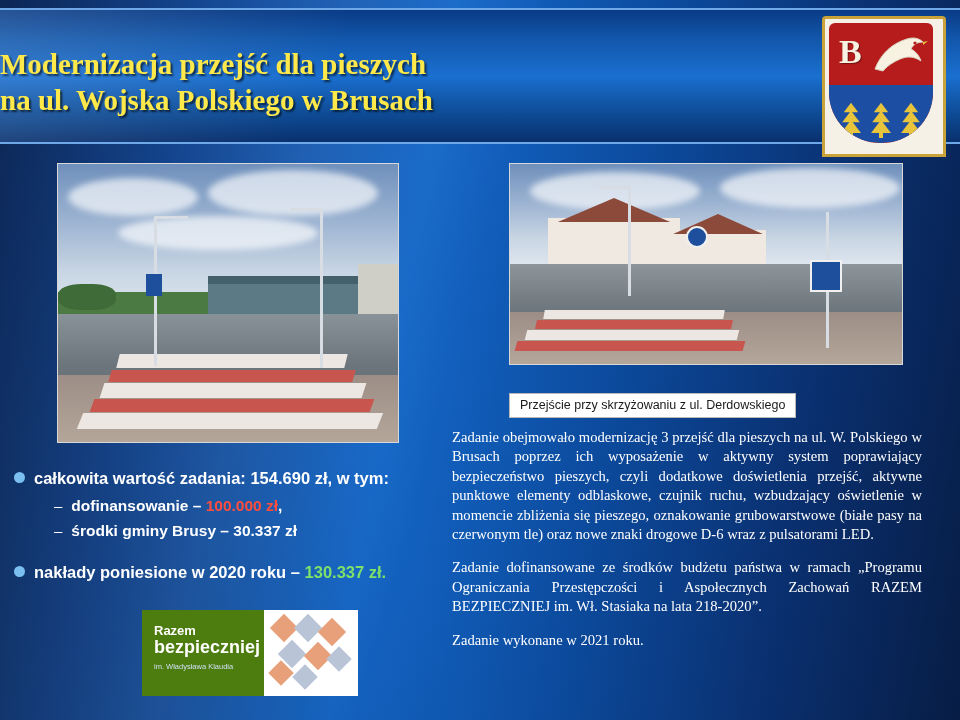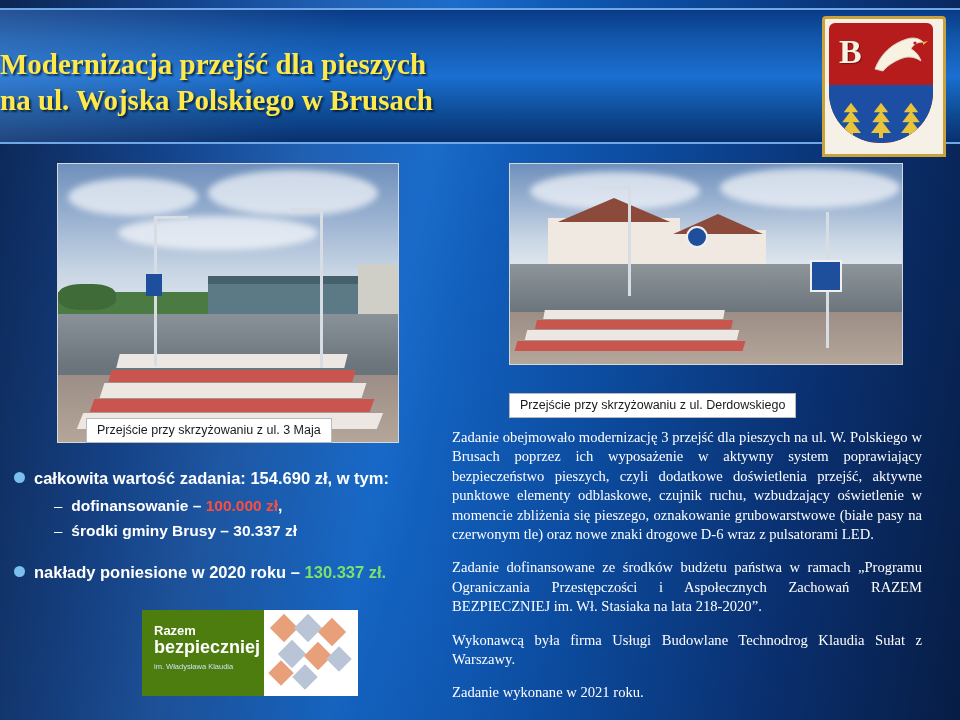--- a/index.html
+++ b/index.html
@@ -327,21 +327,20 @@
     <div class="zebra zebra-white" style="left:44px; top:219px; width:262px; height:15px; transform:skewX(-18deg);"></div>
     <div class="zebra" style="left:34px; top:235px; width:280px; height:13px; transform:skewX(-20deg);"></div>
     <div class="zebra zebra-white" style="left:22px; top:249px; width:300px; height:16px; transform:skewX(-22deg);"></div>
     <div class="pole" style="left:96px; top:52px; height:150px;"></div>
     <div class="pole-arm" style="left:96px; top:52px; width:34px;"></div>
     <div class="pole" style="left:262px; top:44px; height:160px;"></div>
     <div class="pole-arm" style="left:232px; top:44px; width:32px;"></div>
 
     <div style="position:absolute; left:88px; top:110px; width:16px; height:22px; background:#1d4f9c;"></div>
   </div>
-  <div class="caption caption-left">Przejście przy skrzyżowaniu  z ul.  3 Maja</div>
 
   <div class="photo photo-right">
     <div class="sky" style="height:50%;"></div>
     <div class="cloud" style="left:20px; top:8px; width:170px; height:38px;"></div>
     <div class="cloud" style="left:210px; top:4px; width:180px; height:40px;"></div>
     <div class="house" style="left:38px; top:54px; width:132px; height:66px;"></div>
     <div class="roof" style="left:30px; top:34px; width:148px; height:24px; clip-path:polygon(12% 100%, 50% 0%, 88% 100%);"></div>
     <div class="house" style="left:160px; top:66px; width:96px; height:58px;"></div>
     <div class="roof" style="left:152px; top:50px; width:112px; height:20px; clip-path:polygon(10% 100%, 50% 0%, 90% 100%);"></div>
     <div class="greenrow" style="left:0px; top:108px; width:270px; height:36px; background:#3f6b3a;"></div>
@@ -375,21 +374,20 @@
     <div class="gap"></div>
     <div class="b-row">
       <div class="b-dot"></div>
       <div class="b-text"><span>nakłady poniesione w 2020 roku – </span><span class="amount-green">130.337 zł.</span></div>
     </div>
   </div>
 
   <div class="right-text">
     <p>Zadanie obejmowało modernizację 3 przejść dla pieszych na ul. W. Polskiego w Brusach poprzez ich wyposażenie w aktywny system poprawiający bezpieczeństwo pieszych, czyli dodatkowe doświetlenia przejść, aktywne punktowe elementy odblaskowe, czujnik ruchu, wzbudzający  oświetlenie w momencie zbliżenia się pieszego, oznakowanie grubowarstwowe (białe pasy na czerwonym tle) oraz nowe znaki drogowe D-6 wraz z pulsatorami LED.</p>
     <p>Zadanie dofinansowane ze środków budżetu państwa w ramach „Programu Ograniczania Przestępczości i Aspołecznych  Zachowań RAZEM BEZPIECZNIEJ  im. Wł. Stasiaka na lata 218-2020”.</p>
-    <p>Wykonawcą była firma Usługi Budowlane Technodrog Klaudia Sułat z Warszawy.</p>
     <p>Zadanie wykonane  w 2021 roku.</p>
   </div>
 
   <div class="logo-box">
     <div class="logo-left">
       <div class="logo-l1">Razem</div>
       <div class="logo-l2">bezpieczniej</div>
       <div class="logo-l3">im. Władysława Klaudia</div>
     </div>
     <div class="logo-right">

